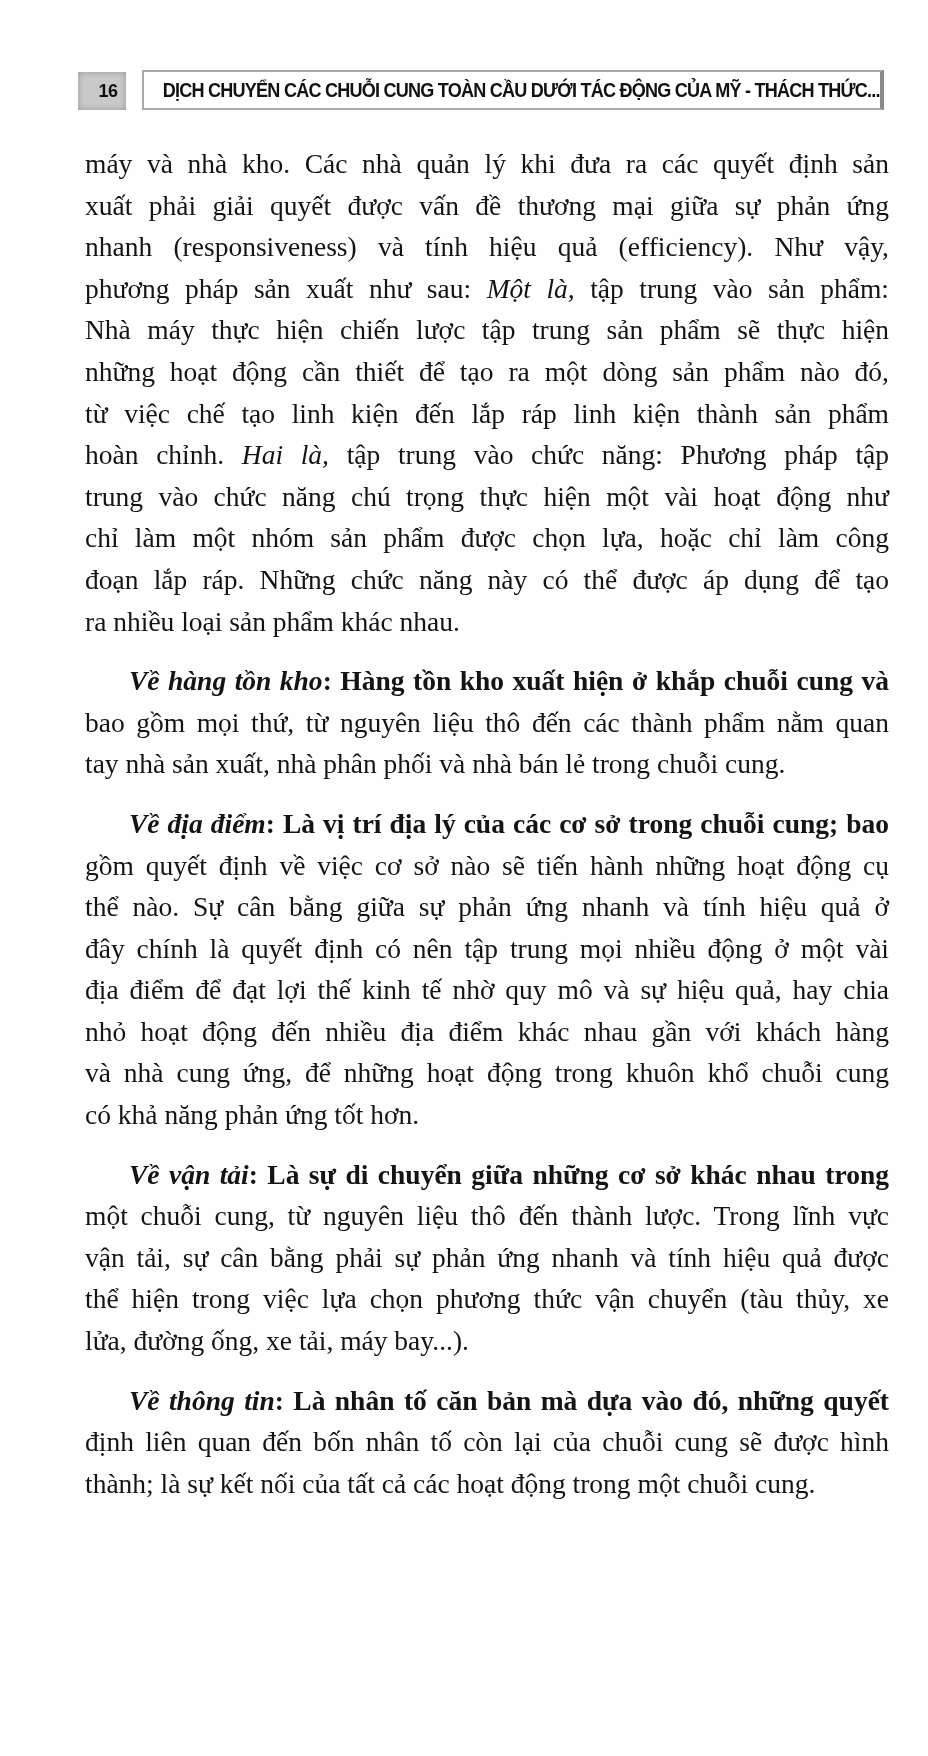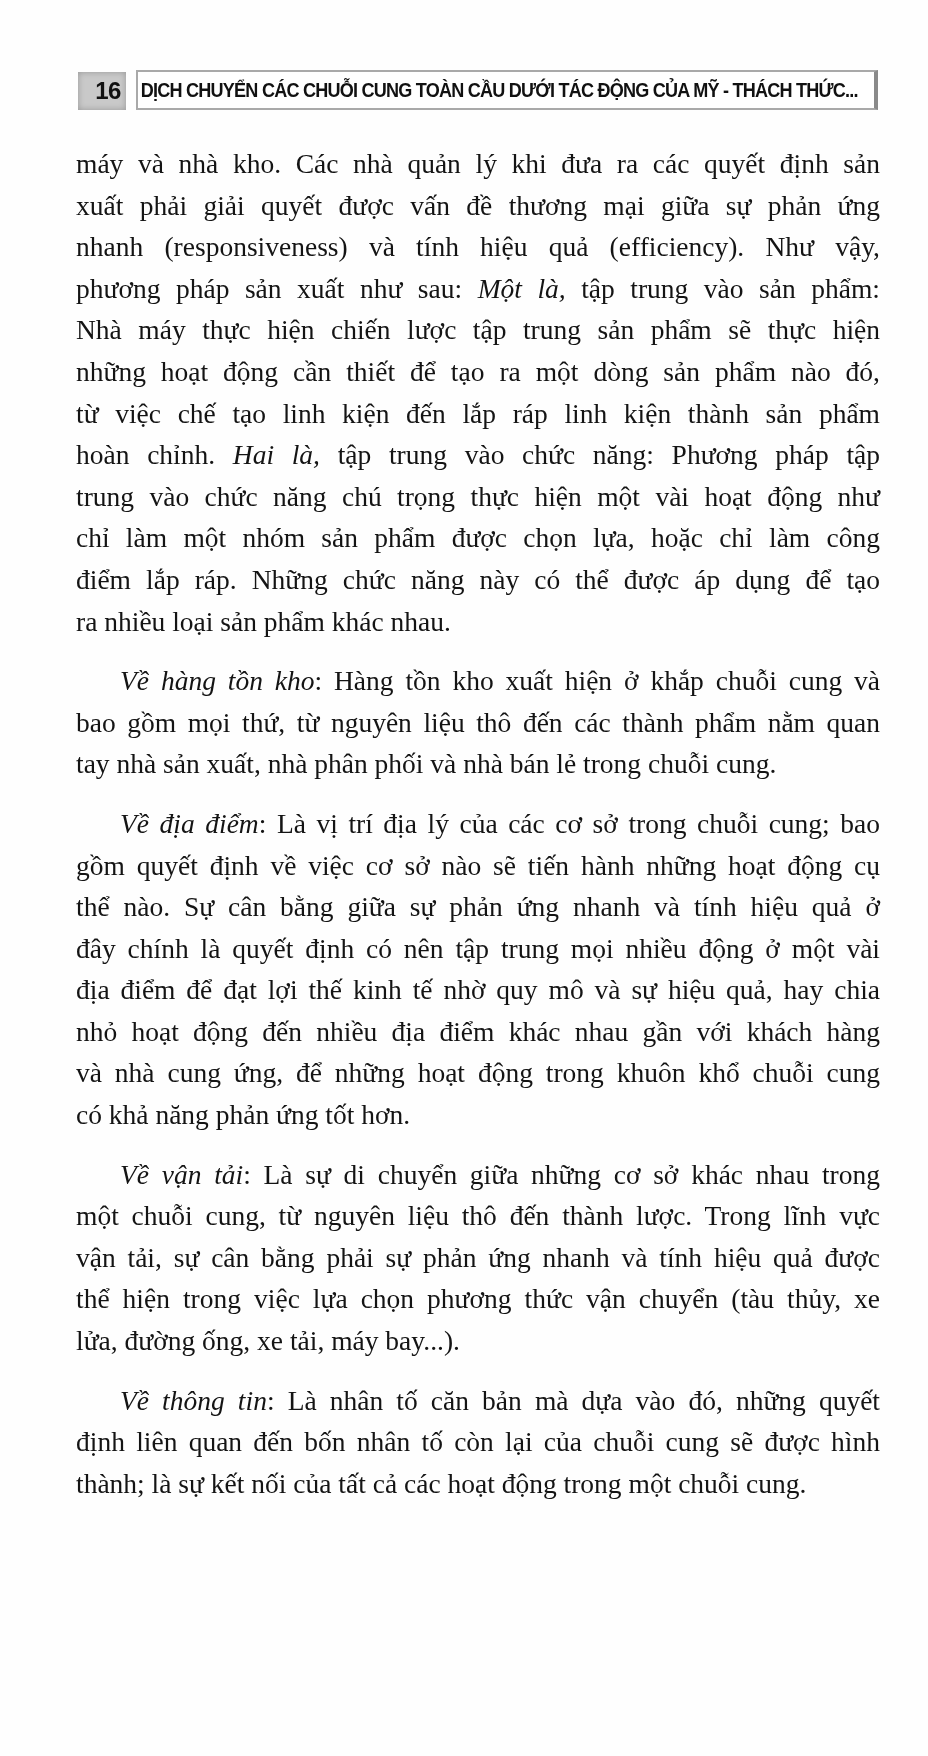--- a/index.html
+++ b/index.html
@@ -37,74 +37,75 @@
       height: 38px;
       background: #c9c9c9;
       box-shadow: inset 0 0 6px rgba(0,0,0,0.25);
       display: flex;
       align-items: center;
       justify-content: center;
     }
     .page-number {
       font-family: "Liberation Sans", sans-serif;
       font-weight: bold;
-      font-size: 24px;
+      font-size: 18px;
       color: #111;
       letter-spacing: -0.5px;
       margin-left: 12px;
     }
     .header-title-box {
       position: absolute;
-      left: 58px;
+      left: 64px;
       top: 0;
       width: 742px;
       height: 40px;
       border: 2px solid #a9a9a9;
       border-right: 4px solid #8a8a8a;
       background: #ffffff;
       box-sizing: border-box;
       display: flex;
       align-items: center;
       justify-content: flex-end;
-      padding-right: 16px;
+      padding-right: 0;
     }
     .header-title {
       font-family: "Liberation Sans", sans-serif;
       font-weight: bold;
       font-size: 21px;
       color: #111;
       letter-spacing: -0.9px;
       transform: scaleX(0.86);
       transform-origin: right center;
       white-space: nowrap;
     }
     
     .body-text {
       position: absolute;
-      left: 76px;
+      left: 85px;
       top: 143px;
       width: 804px;
       font-family: "Liberation Serif", serif;
       font-size: 27.5px;
       color: #141414;
     }
     .line {
       display: block;
       height: 41.6px;
       line-height: 41.6px;
       white-space: nowrap;
       text-align: justify;
       text-align-last: justify;
       overflow: visible;
     }
     .line.last {
       text-align-last: left;
     }
     .line.indent {
       padding-left: 44px;
+      font-weight: bold;
     }
     .para-gap {
       display: block;
       height: 18px;
     }
     .em {
       font-style: italic;
     }
   </style>
 </head>
@@ -127,21 +128,21 @@
       <span class="line">máy và nhà kho. Các nhà quản lý khi đưa ra các quyết định sản</span>
       <span class="line">xuất phải giải quyết được vấn đề thương mại giữa sự phản ứng</span>
       <span class="line">nhanh (responsiveness) và tính hiệu quả (efficiency). Như vậy,</span>
       <span class="line"><span>phương pháp sản xuất như sau: </span><span class="em">Một là,</span><span> tập trung vào sản phẩm:</span></span>
       <span class="line">Nhà máy thực hiện chiến lược tập trung sản phẩm sẽ thực hiện</span>
       <span class="line">những hoạt động cần thiết để tạo ra một dòng sản phẩm nào đó,</span>
       <span class="line">từ việc chế tạo linh kiện đến lắp ráp linh kiện thành sản phẩm</span>
       <span class="line"><span>hoàn chỉnh. </span><span class="em">Hai là,</span><span> tập trung vào chức năng: Phương pháp tập</span></span>
       <span class="line">trung vào chức năng chú trọng thực hiện một vài hoạt động như</span>
       <span class="line">chỉ làm một nhóm sản phẩm được chọn lựa, hoặc chỉ làm công</span>
-      <span class="line">điểm lắp ráp. Những chức năng này có thể được áp dụng để tạo</span>
+      <span class="line">đoạn lắp ráp. Những chức năng này có thể được áp dụng để tạo</span>
       <span class="line last">ra nhiều loại sản phẩm khác nhau.</span>
     </div>
 
     <span class="para-gap"></span>
 
     <div>
       <span class="line indent"><span class="em">Về hàng tồn kho</span><span>: Hàng tồn kho xuất hiện ở khắp chuỗi cung và</span></span>
       <span class="line">bao gồm mọi thứ, từ nguyên liệu thô đến các thành phẩm nằm quan</span>
       <span class="line last">tay nhà sản xuất, nhà phân phối và nhà bán lẻ trong chuỗi cung.</span>
     </div>

